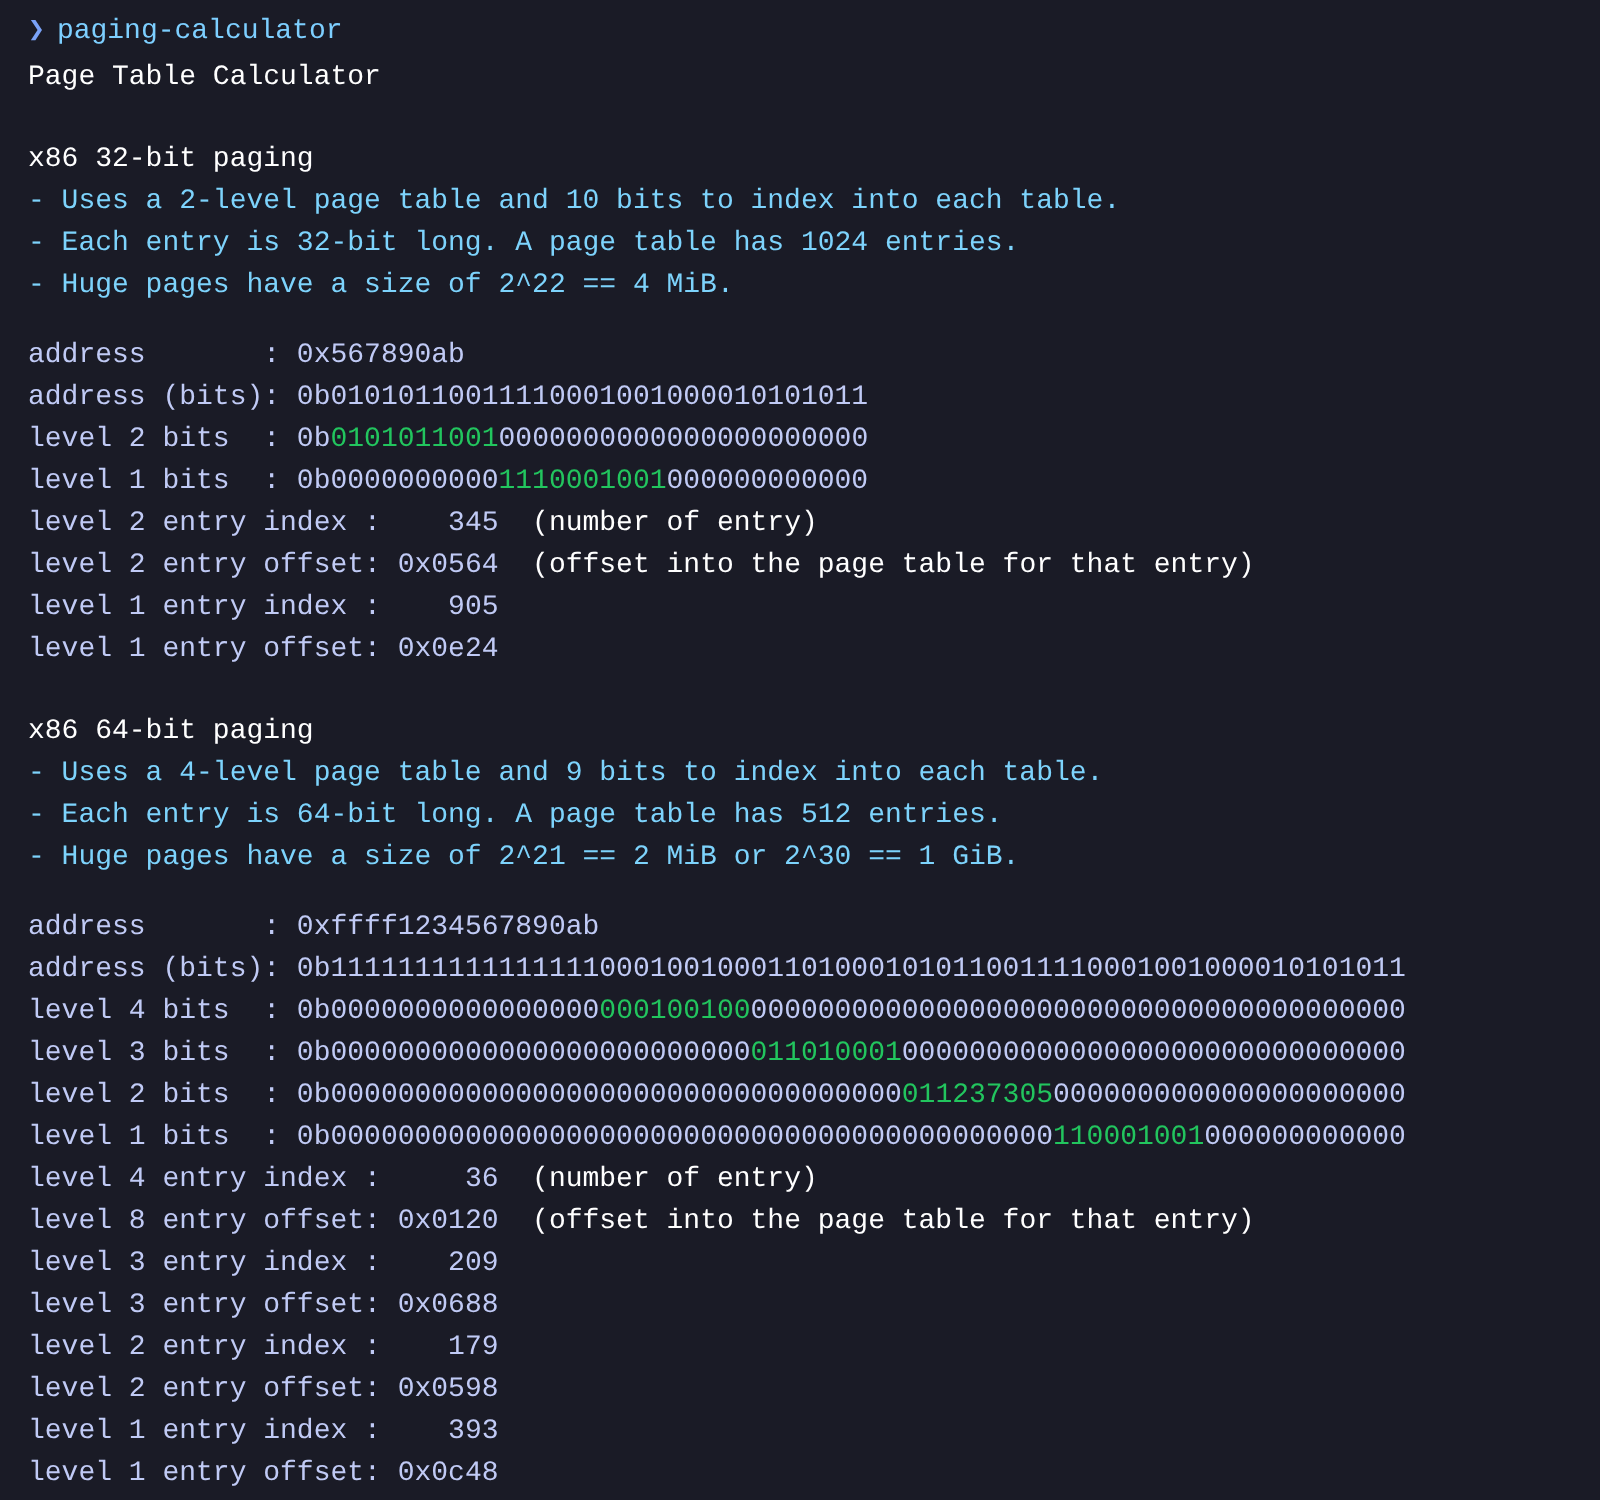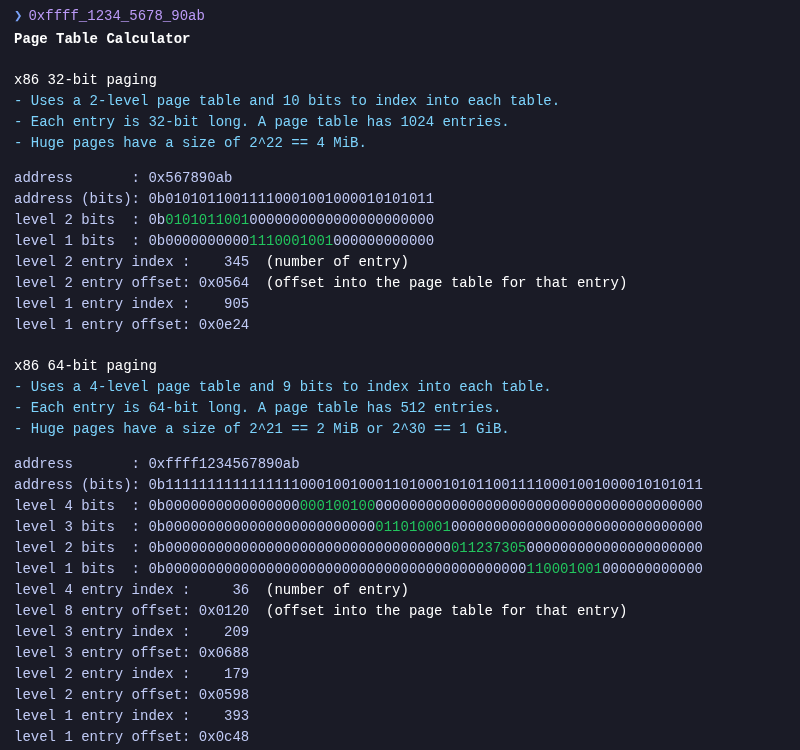--- a/index.html
+++ b/index.html
@@ -11,34 +11,34 @@
       line-height: 1.5;
       width: 800px;
       height: 750px;
       padding: 6px 14px;
       overflow: hidden;
     }
     .prompt-line { display: flex; align-items: baseline; gap: 6px; }
     .prompt-arrow { color: #7aa2f7; font-weight: bold; }
     .cmd-name { color: #7dcfff; }
     .cmd-arg { color: #bb9af7; }
-    .title { color: #ffffff; font-weight: bold; margin-top: 2px; }
+    .title { color: #ffffff; font-weight: normal; margin-top: 2px; }
     .section-header { color: #ffffff; font-weight: normal; margin-top: 20px; }
     .bullet { color: #7dd3fc; }
     .line { white-space: pre; }
     .spacer { height: 14px; }
     .hl { color: #22c55e; }
     .comment { color: #ffffff; }
   </style>
 </head>
 <body>
 
 <div class="prompt-line">
   <span class="prompt-arrow">❯</span>
-  <span class="cmd-arg">0xffff_1234_5678_90ab</span>
+  <span class="cmd-name">paging-calculator</span>
 </div>
 
 <div class="title">Page Table Calculator</div>
 
 <div class="section-header">x86 32-bit paging</div>
 <div class="bullet line">- Uses a 2-level page table and 10 bits to index into each table.</div>
 <div class="bullet line">- Each entry is 32-bit long. A page table has 1024 entries.</div>
 <div class="bullet line">- Huge pages have a size of 2^22 == 4 MiB.</div>
 
 <div class="spacer"></div>

